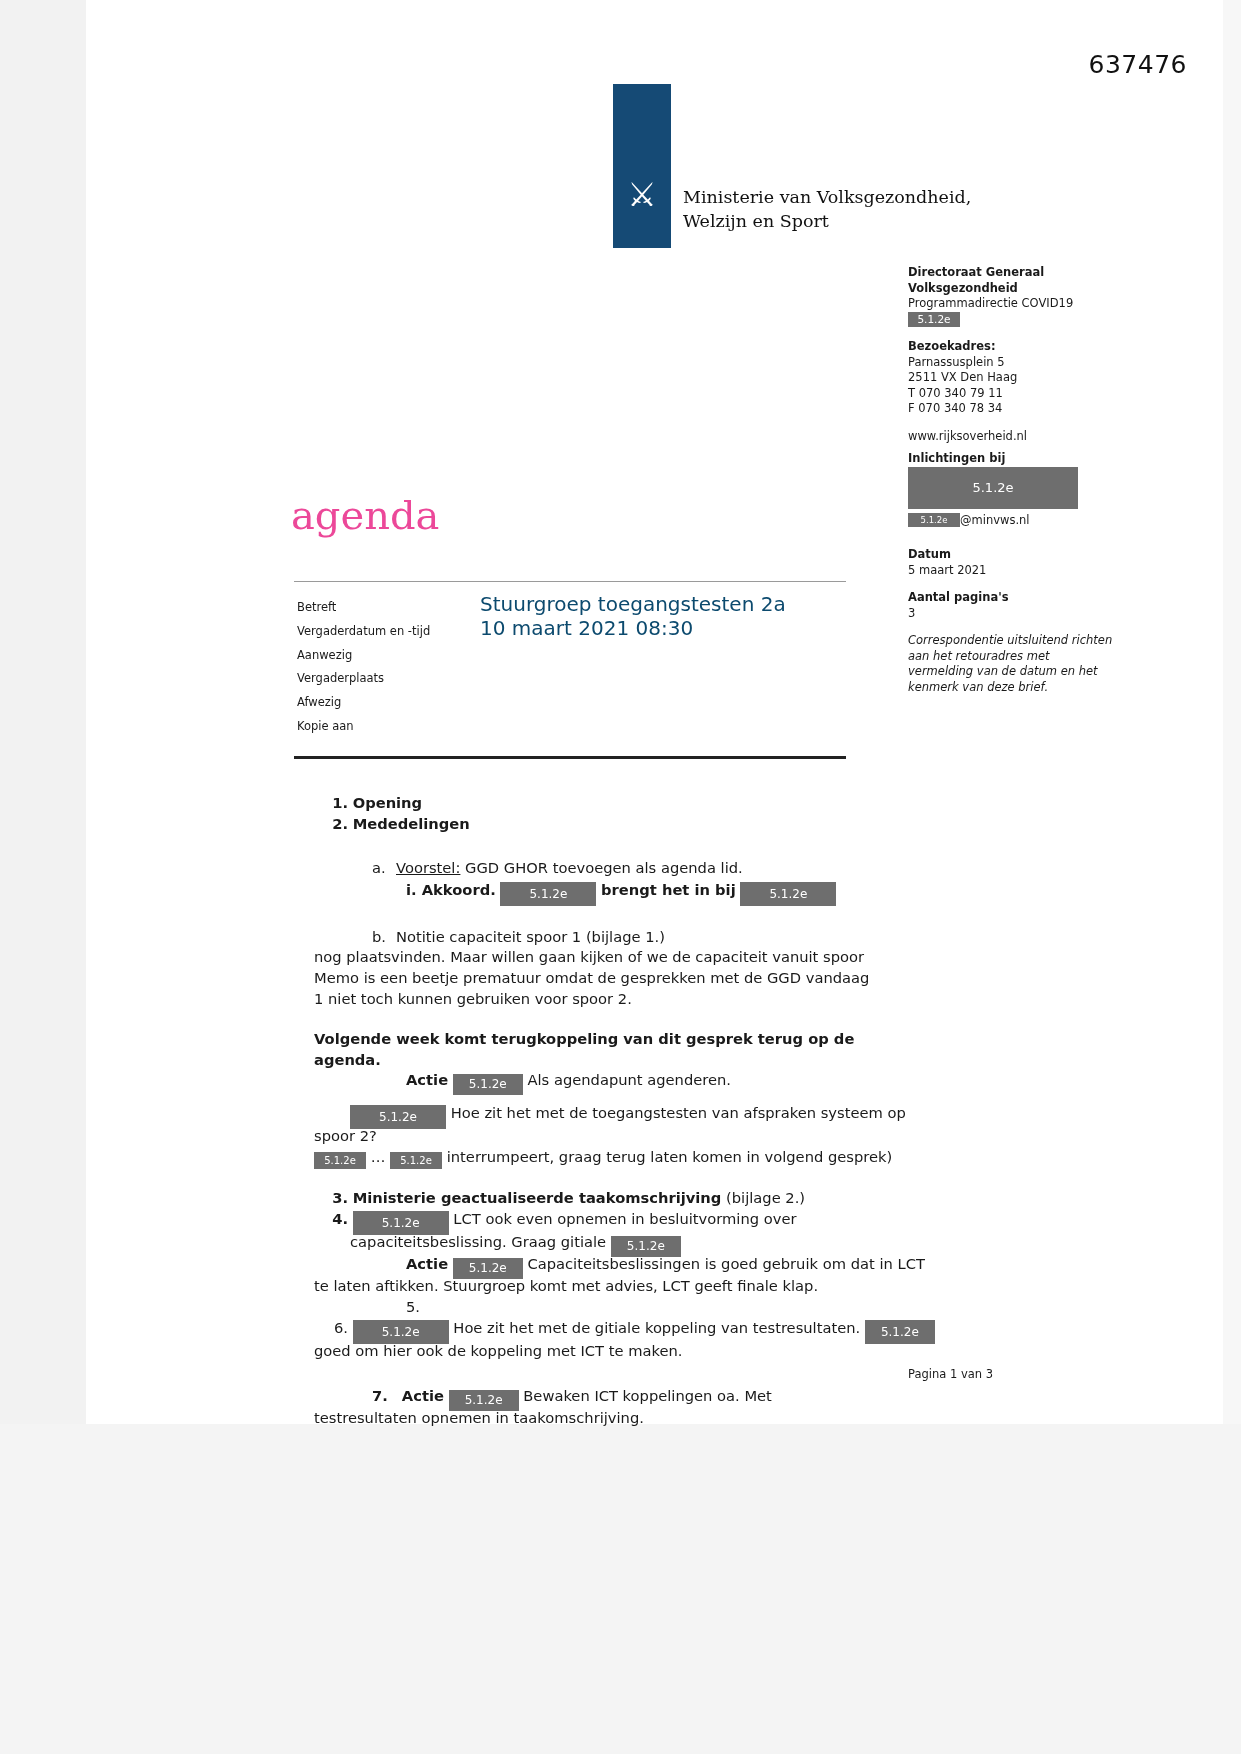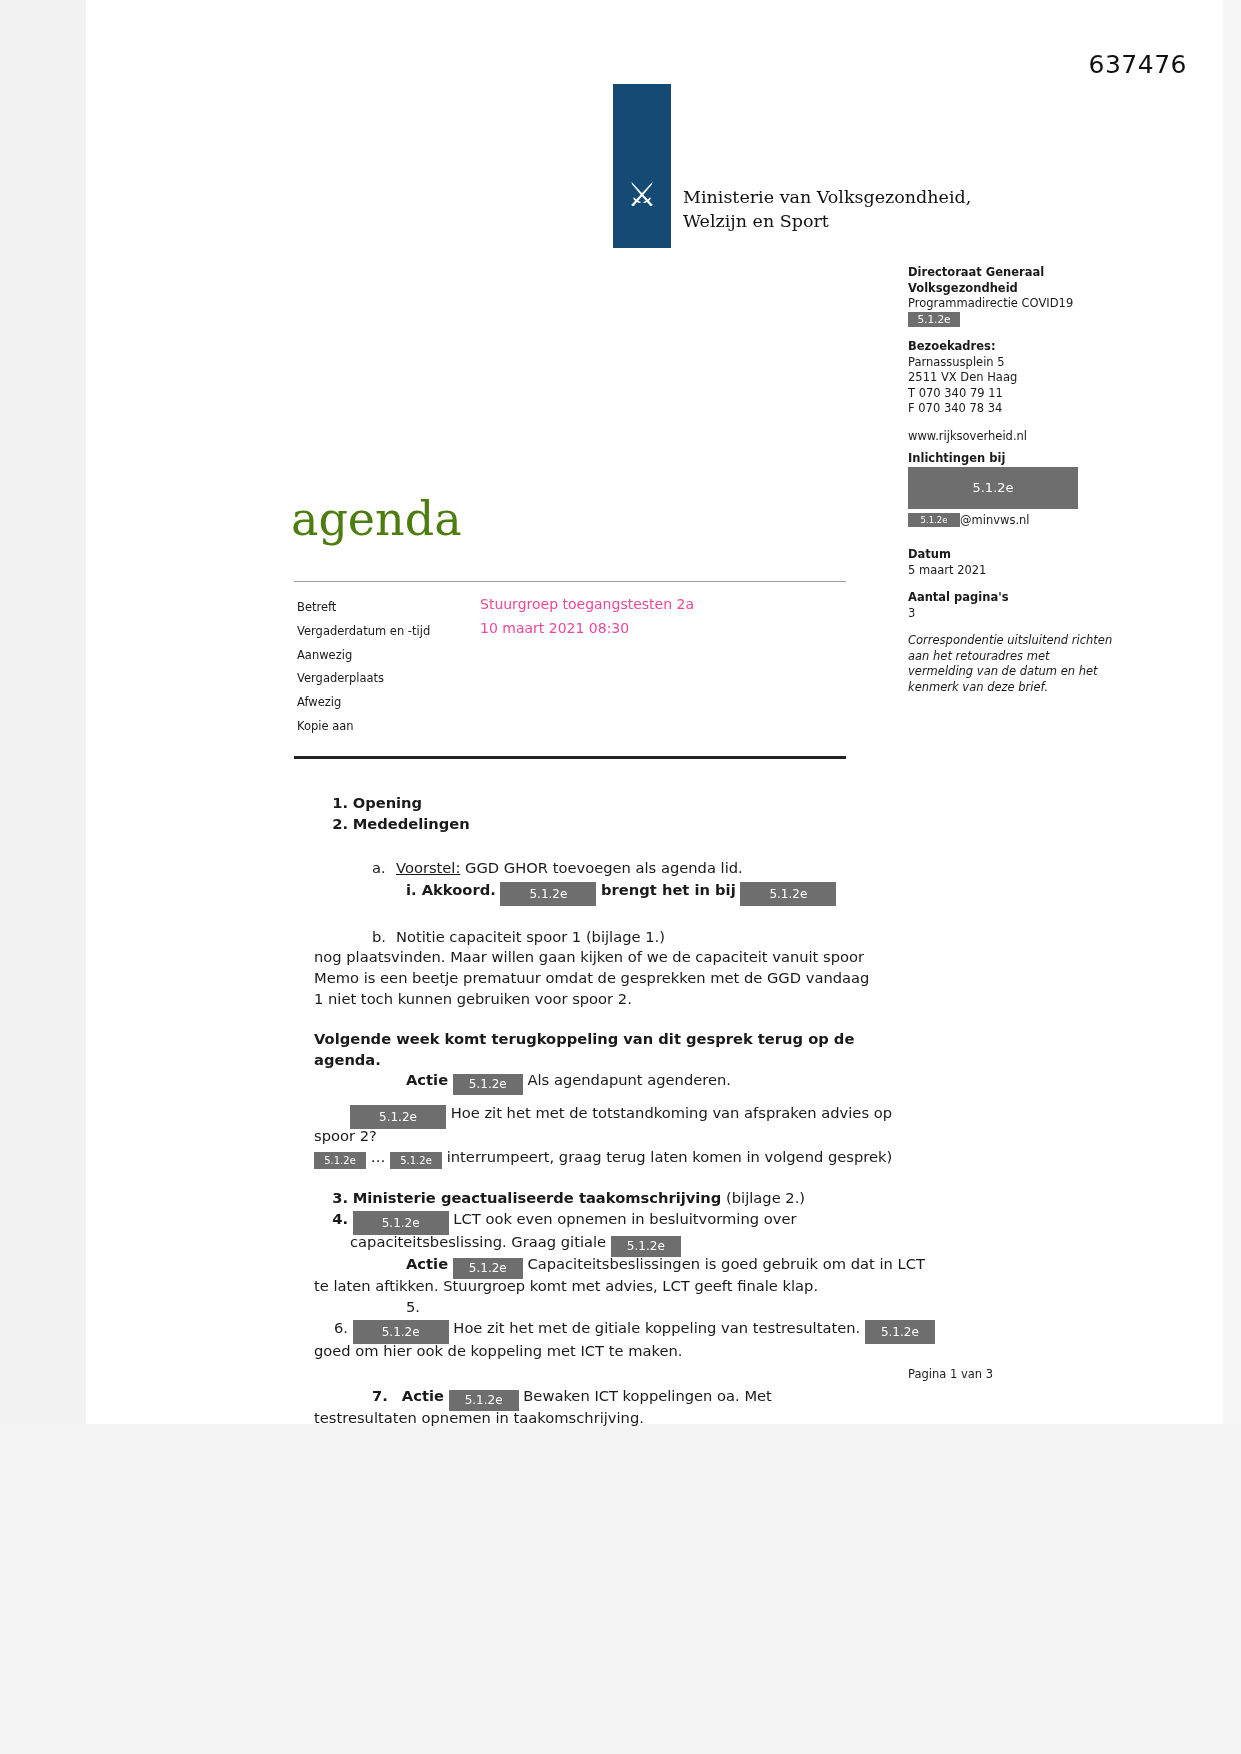--- a/index.html
+++ b/index.html
@@ -140,23 +140,23 @@
     line-height: 14px;
     vertical-align: middle;
   }
 
   
   .agenda-title {
     position: absolute;
     left: 205px;
     top: 492px;
     font-family: "DejaVu Serif", "Liberation Serif", serif;
-    font-size: 46px;
+    font-size: 40px;
     font-weight: normal;
-    color: #4d7c0f;
+    color: #ec4899;
   }
   .rule-thin {
     position: absolute;
     left: 208px;
     top: 581px;
     width: 552px;
     height: 1px;
     background: #9a9a9a;
   }
   .rule-thick {
@@ -182,23 +182,23 @@
     height: 23.8px;
     align-items: flex-start;
   }
   .field-label {
     width: 183px;
     flex: 0 0 183px;
     line-height: 16px;
     padding-top: 4px;
   }
   .field-value {
-    font-size: 14px;
+    font-size: 20px;
     line-height: 19px;
-    color: #ec4899;
+    color: #0c4a6e;
   }
 
   
   .body {
     position: absolute;
     left: 228px;
     top: 793px;
     width: 600px;
     font-size: 14.7px;
     line-height: 20.6px;
@@ -362,21 +362,21 @@
 
       <div>
         <div class="ln b">Volgende week komt terugkoppeling van dit gesprek terug op de</div>
         <div class="ln b">agenda.</div>
       </div>
 
       <div class="ln ind3"><span class="b">Actie</span> <span class="redact-body">5.1.2e</span> <span>Als agendapunt agenderen.</span></div>
 
       <div class="gap-sm"></div>
 
-      <div class="ln ind1"><span class="redact-body wide tall">5.1.2e</span> <span>Hoe zit het met de totstandkoming van afspraken advies op</span></div>
+      <div class="ln ind1"><span class="redact-body wide tall">5.1.2e</span> <span>Hoe zit het met de toegangstesten van afspraken systeem op</span></div>
       <div class="ln">spoor 2?</div>
 
       <div class="ln"><span class="redact-body tiny">5.1.2e</span> <span>…</span> <span class="redact-body tiny">5.1.2e</span> <span>interrumpeert, graag terug laten komen in volgend gesprek)</span></div>
 
       <div class="gap"></div>
 
       <div class="ln"><span class="num">3.</span> <span class="b">Ministerie geactualiseerde taakomschrijving</span> <span>(bijlage 2.)</span></div>
 
       <div class="ln"><span class="num">4.</span> <span class="redact-body wide tall">5.1.2e</span> <span>LCT ook even opnemen in besluitvorming over</span></div>
       <div class="ln ind1"><span>capaciteitsbeslissing.  Graag gitiale</span> <span class="redact-body">5.1.2e</span></div>

